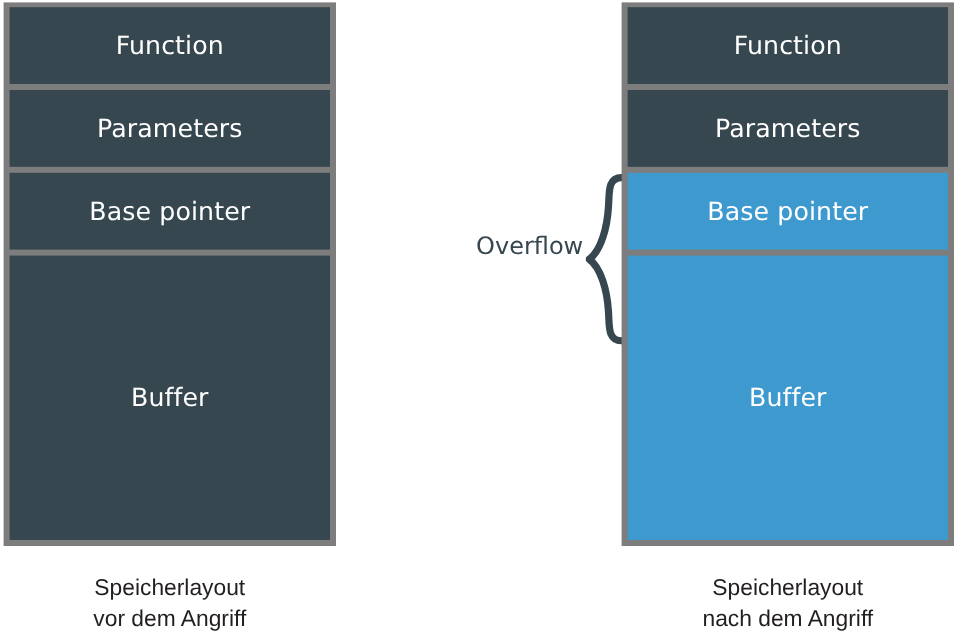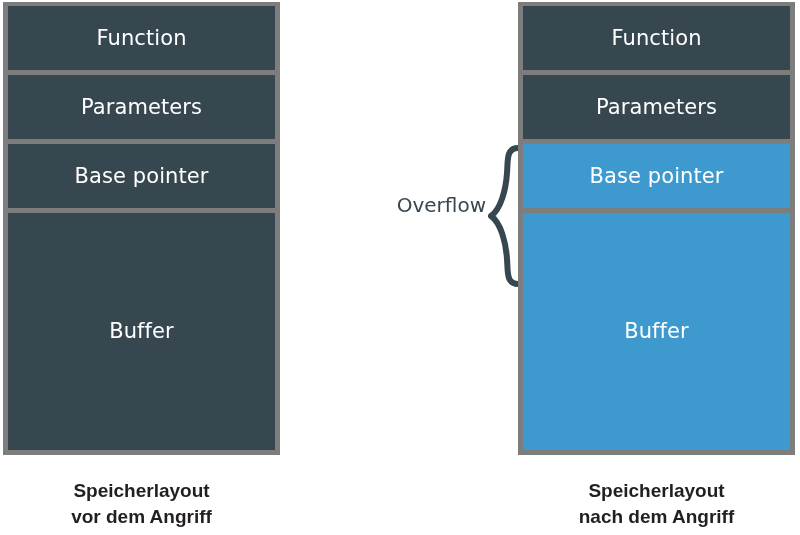--- a/index.html
+++ b/index.html
@@ -84,21 +84,21 @@
     position: absolute;
     left: 118px;
     top: 0px;
   }
 
   .caption {
     position: absolute;
     color: #231f20;
     font-family: "Liberation Sans", sans-serif;
     font-size: 19px;
-    font-weight: bold;
+    font-weight: normal;
     line-height: 1.35;
     text-align: center;
     white-space: pre-line;
   }
   #caption-before {
     left: 3px;
     top: 478px;
     width: 277px;
   }
   #caption-after {

